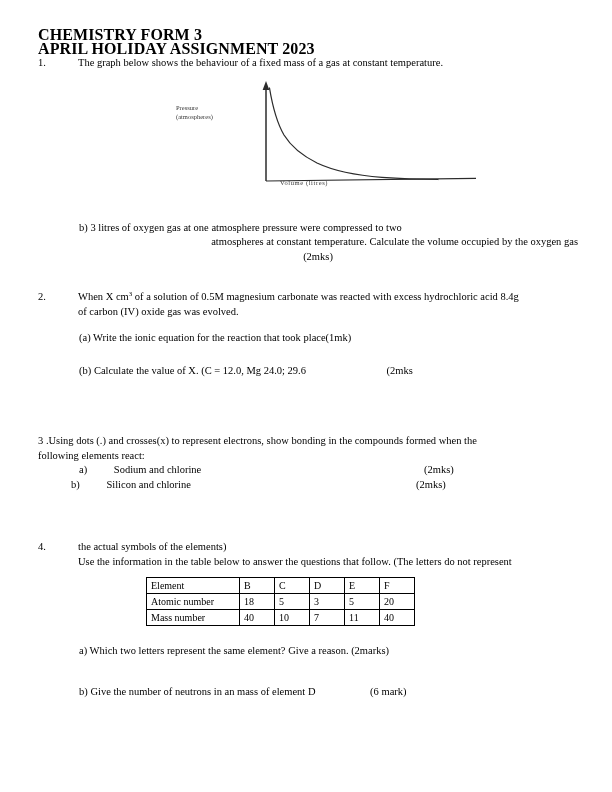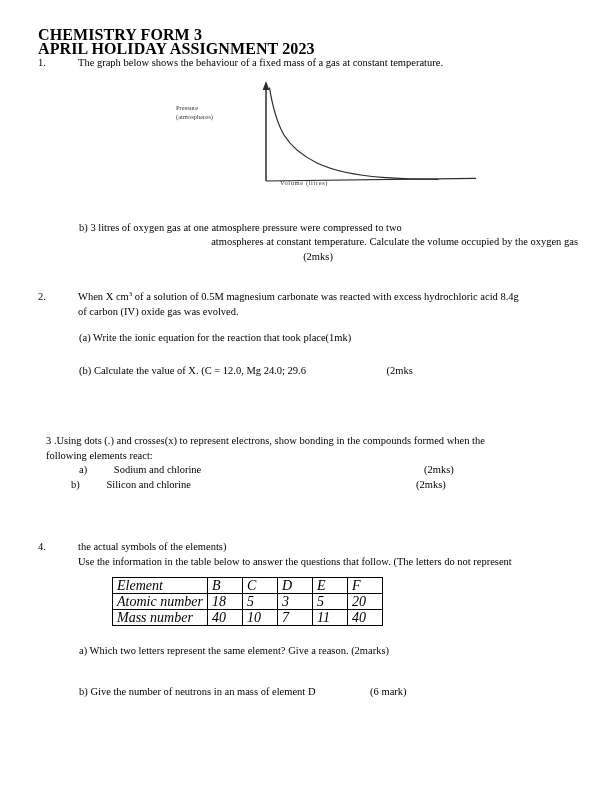--- a/index.html
+++ b/index.html
@@ -42,21 +42,21 @@
   .q-num {
     position: absolute;
     left: 0;
     top: 0;
     width: 40px;
   }
   .q-body {
     margin-left: 40px;
   }
   .q-body-flush {
-    margin-left: 8px;
+    margin-left: 0;
   }
   .sub {
     font-size: 10.5px;
     line-height: 14.5px;
   }
   .indent-a {
     margin-left: 28px;
     text-indent: -17px;
   }
   .indent-b {
@@ -99,23 +99,22 @@
     letter-spacing: 0.6px;
   }
   .graph-svg {
     position: absolute;
     left: 0;
     top: 0;
   }
   
   .elem-table {
     border-collapse: collapse;
-    margin: 8px 0 0 74px;
-    font-size: 14px;
-    font-style: italic;
+    margin: 8px 0 0 108px;
+    font-size: 10px;
   }
   .elem-table td {
     border: 1px solid #000000;
     padding: 0px 4px 1px 4px;
     height: 14px;
     line-height: 13px;
     white-space: nowrap;
   }
   .elem-table td.lbl { width: 84px; }
   .elem-table td.val { width: 26px; }

